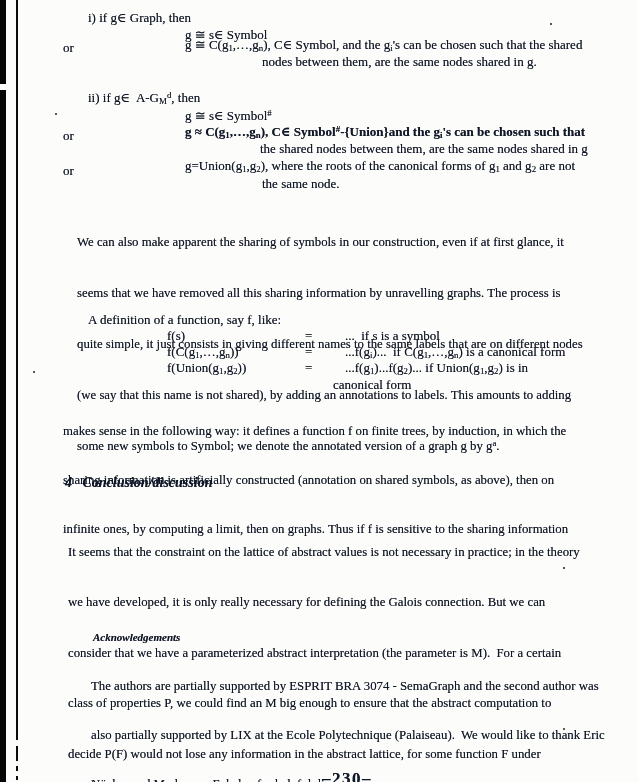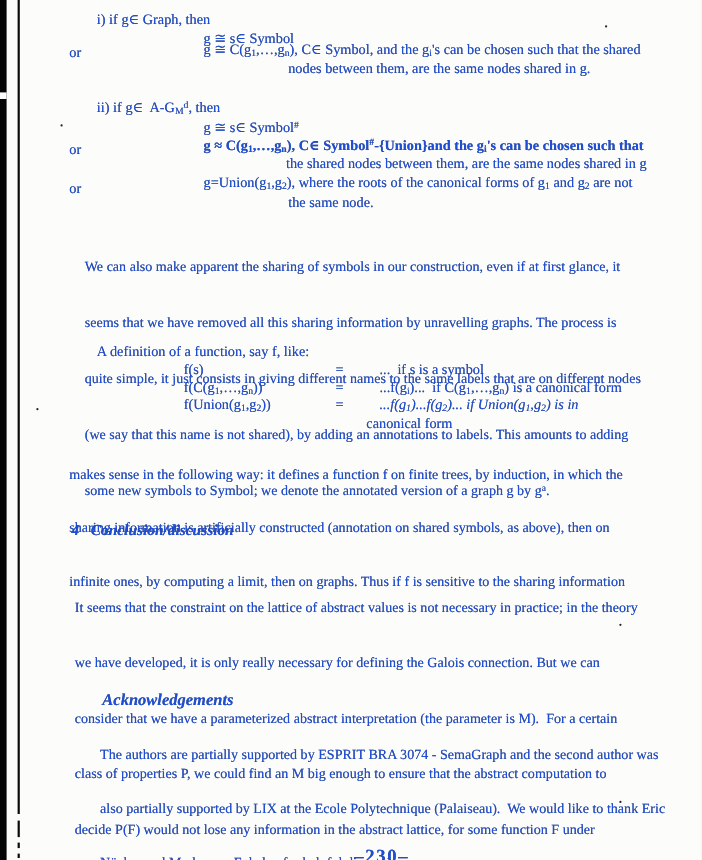--- a/index.html
+++ b/index.html
@@ -2,21 +2,21 @@
 <html><head>
 <meta charset="utf-8">
 <style>
   html,body{margin:0;padding:0;background:#e8e8e6;}
   .page{
     position:relative;
     width:638px;height:782px;
     overflow:hidden;
     background:#fcfcfa;
     font-family:"Liberation Serif","DejaVu Serif",serif;
-    color:#1d4ed8;
+    color:#0f172a;
     text-shadow:0 0 .45px rgba(10,10,10,.6);
   }
   .t{position:absolute;white-space:pre;font-size:13px;line-height:15px;}
   .body-par{position:absolute;white-space:pre;font-size:12.8px;}
   .body-par .ln{line-height:21px;height:21px;}
   .tight .ln{line-height:19px;height:19px;}
   .concl .ln{line-height:20.4px;height:20.4px;}
   .bold{font-weight:bold;font-style:italic;}
   sub{font-size:.68em;vertical-align:-0.22em;line-height:0;}
   sup{font-size:.68em;vertical-align:0.45em;line-height:0;}
@@ -71,42 +71,42 @@
   <div class="t" style="left:167px;top:328px;">f(s)</div>
   <div class="t" style="left:305px;top:328px;">=</div>
   <div class="t" style="left:345px;top:328px;">...  if s is a symbol</div>
 
   <div class="t" style="left:167px;top:344px;">f(C(g<sub>1</sub>,…,g<sub>n</sub>))</div>
   <div class="t" style="left:305px;top:344px;">=</div>
   <div class="t" style="left:345px;top:344px;">...f(g<sub>i</sub>)...  if C(g<sub>1</sub>,…,g<sub>n</sub>) is a canonical form</div>
 
   <div class="t" style="left:167px;top:360px;">f(Union(g<sub>1</sub>,g<sub>2</sub>))</div>
   <div class="t" style="left:305px;top:360px;">=</div>
-  <div class="t" style="left:345px;top:360px;font-style:italic;">...f(g<sub>1</sub>)...f(g<sub>2</sub>)... if Union(g<sub>1</sub>,g<sub>2</sub>) is in</div>
+  <div class="t" style="left:345px;top:360px;">...f(g<sub>1</sub>)...f(g<sub>2</sub>)... if Union(g<sub>1</sub>,g<sub>2</sub>) is in</div>
 
   <div class="t" style="left:333px;top:377px;">canonical form</div>
 
   <div class="body-par tight" style="left:63px;top:392px;">
     <div class="ln">makes sense in the following way: it defines a function f on finite trees, by induction, in which the</div>
     <div class="ln">sharing information is artificially constructed (annotation on shared symbols, as above), then on</div>
     <div class="ln">infinite ones, by computing a limit, then on graphs. Thus if f is sensitive to the sharing information</div>
   </div>
 
   <div class="t bold" style="left:65px;top:475px;font-size:14px;">4   Conclusion/discussion</div>
 
   <div class="body-par concl" style="left:68px;top:512px;">
     <div class="ln">It seems that the constraint on the lattice of abstract values is not necessary in practice; in the theory</div>
     <div class="ln">we have developed, it is only really necessary for defining the Galois connection. But we can</div>
     <div class="ln">consider that we have a parameterized abstract interpretation (the parameter is M).  For a certain</div>
     <div class="ln">class of properties P, we could find an M big enough to ensure that the abstract computation to</div>
     <div class="ln">decide P(F) would not lose any information in the abstract lattice, for some function F under</div>
     
   </div>
 
-  <div class="t bold" style="left:93px;top:630px;font-size:15px;">Acknowledgements</div>
+  <div class="t bold" style="left:93px;top:630px;font-size:11px;">Acknowledgements</div>
   <div class="body-par tight" style="left:91px;top:647px;">
     <div class="ln">The authors are partially supported by ESPRIT BRA 3074 - SemaGraph and the second author was</div>
     <div class="ln">also partially supported by LIX at the Ecole Polytechnique (Palaiseau).  We would like to thank Eric</div>
     <div class="ln">Nöcker and Marko van Eekelen for helpful discussions.</div>
   </div>
 
   <div class="pageno">–230–</div>
 
 </div>
 

